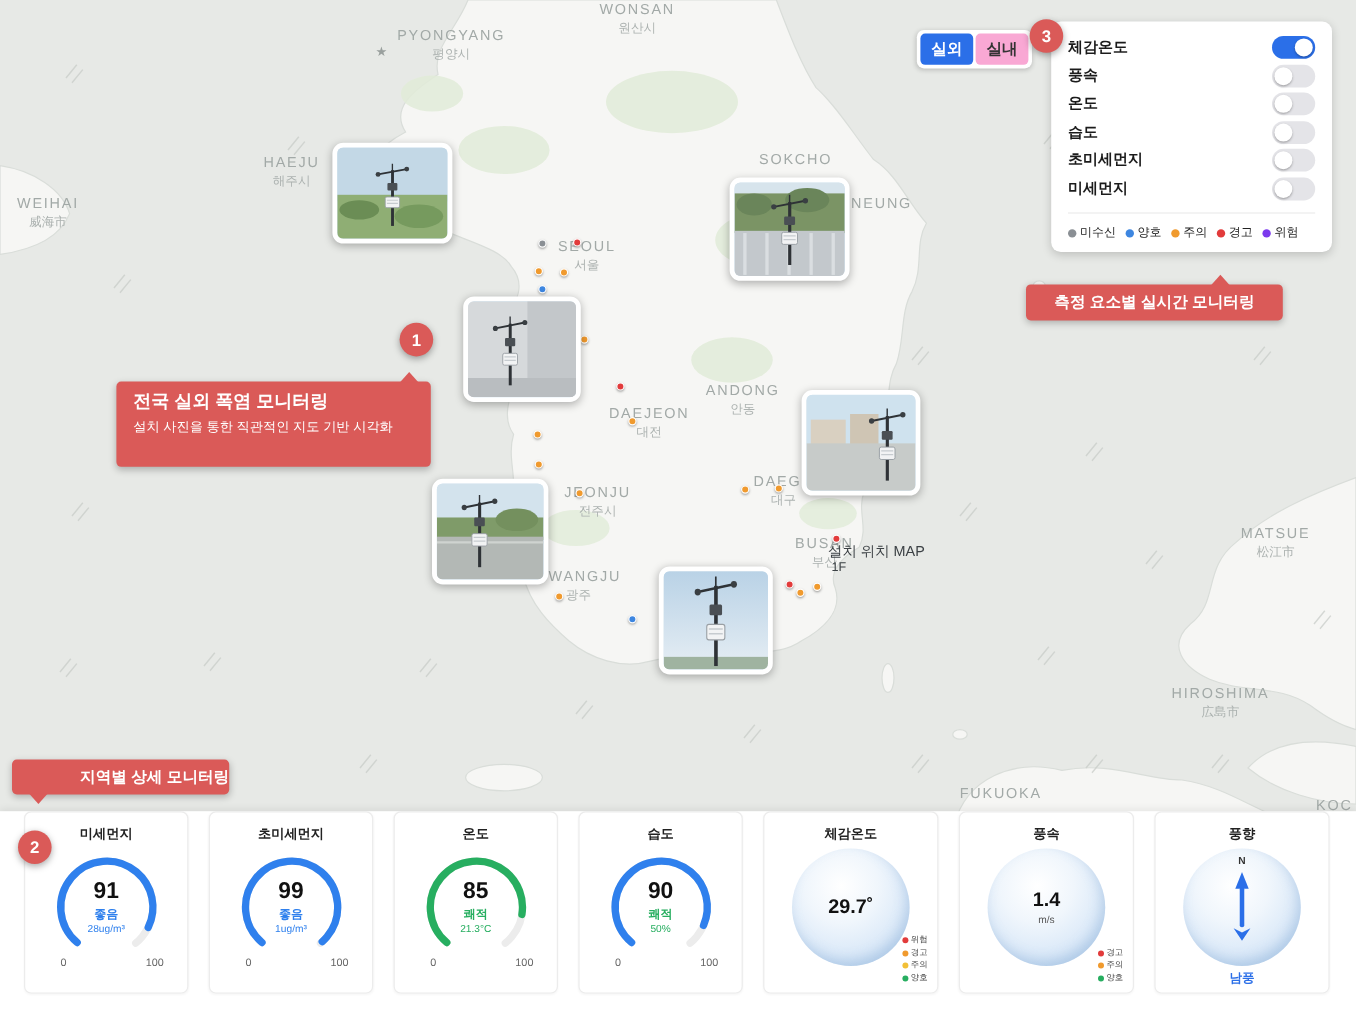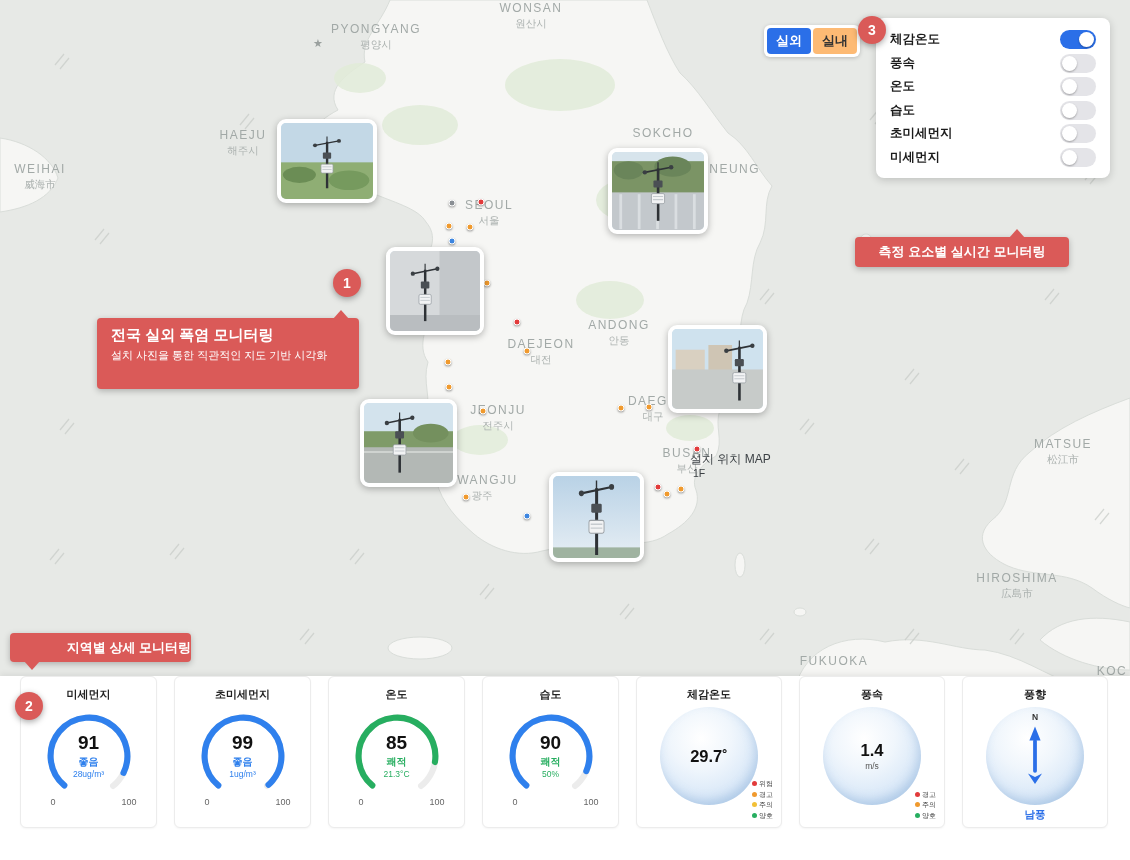--- a/index.html
+++ b/index.html
@@ -42,21 +42,21 @@
   .callout-reg { left:10px; top:633px; width:181px; height:29px; line-height:29px; text-align:right;
                  font-size:13px; font-weight:bold; }
   .callout-reg::after { content:""; position:absolute; bottom:-8px; left:14px;
              border-left:8px solid transparent; border-right:8px solid transparent; border-top:9px solid #da5a58; }
 
   
   .view-toggle { position:absolute; left:764px; top:25px; z-index:9; background:#fff; border-radius:6px;
                  padding:3px; display:flex; gap:2px; box-shadow:0 1px 4px rgba(0,0,0,.2); }
   .view-toggle .vt { font-size:13px; font-weight:bold; padding:4px 9px; border-radius:4px; cursor:pointer; }
   .vt-on { background:#2b6fe8; color:#fff; }
-  .vt-off { background:#fdba74; color:#333; }
+  .vt-off { background:#f9a8d4; color:#333; }
 
   .filter-panel { position:absolute; left:876px; top:18px; width:234px; z-index:9; background:#fff;
                   border-radius:8px; box-shadow:0 2px 8px rgba(0,0,0,.18); padding:10px 14px 9px 14px; }
   .frow { display:flex; justify-content:space-between; align-items:center; height:23.5px; }
   .flabel { font-size:12.5px; font-weight:bold; color:#1b1b1b; }
   .tgl { width:36px; height:19px; border-radius:10px; background:#e4e4e8; position:relative; cursor:pointer; flex:none; }
   .tgl i { position:absolute; top:2px; left:2px; width:15px; height:15px; border-radius:50%; background:#fff;
            box-shadow:0 1px 2px rgba(0,0,0,.3); transition:left .1s; }
   .tgl.on { background:#2b6fe8; }
   .tgl.on i { left:19px; }
@@ -376,20 +376,27 @@
             <i></i>
           </span>
         </div>
         <div class="frow">
           <span class="flabel">미세먼지</span>
           <span class="tgl ">
             <i></i>
           </span>
         </div>
       </div>
+    <div class="panel-legend" id="panel-legend">
+        <span class="leg"><i style="background:#8a8f94"></i>미수신</span>
+        <span class="leg"><i style="background:#3d86e0"></i>양호</span>
+        <span class="leg"><i style="background:#f09a2e"></i>주의</span>
+        <span class="leg"><i style="background:#e23b3b"></i>경고</span>
+        <span class="leg"><i style="background:#7c3aed"></i>위험</span>
+      </div>
   </div>
 
   <div class="bottom">
     <div class="cards">
 
       <div class="card w1">
         <div class="card-title">미세먼지</div>
         <div class="arc-wrap">
           <svg class="arc-svg" viewBox="0 0 110 110">
             <circle class="arc-track" cx="55" cy="55" r="44"></circle>

